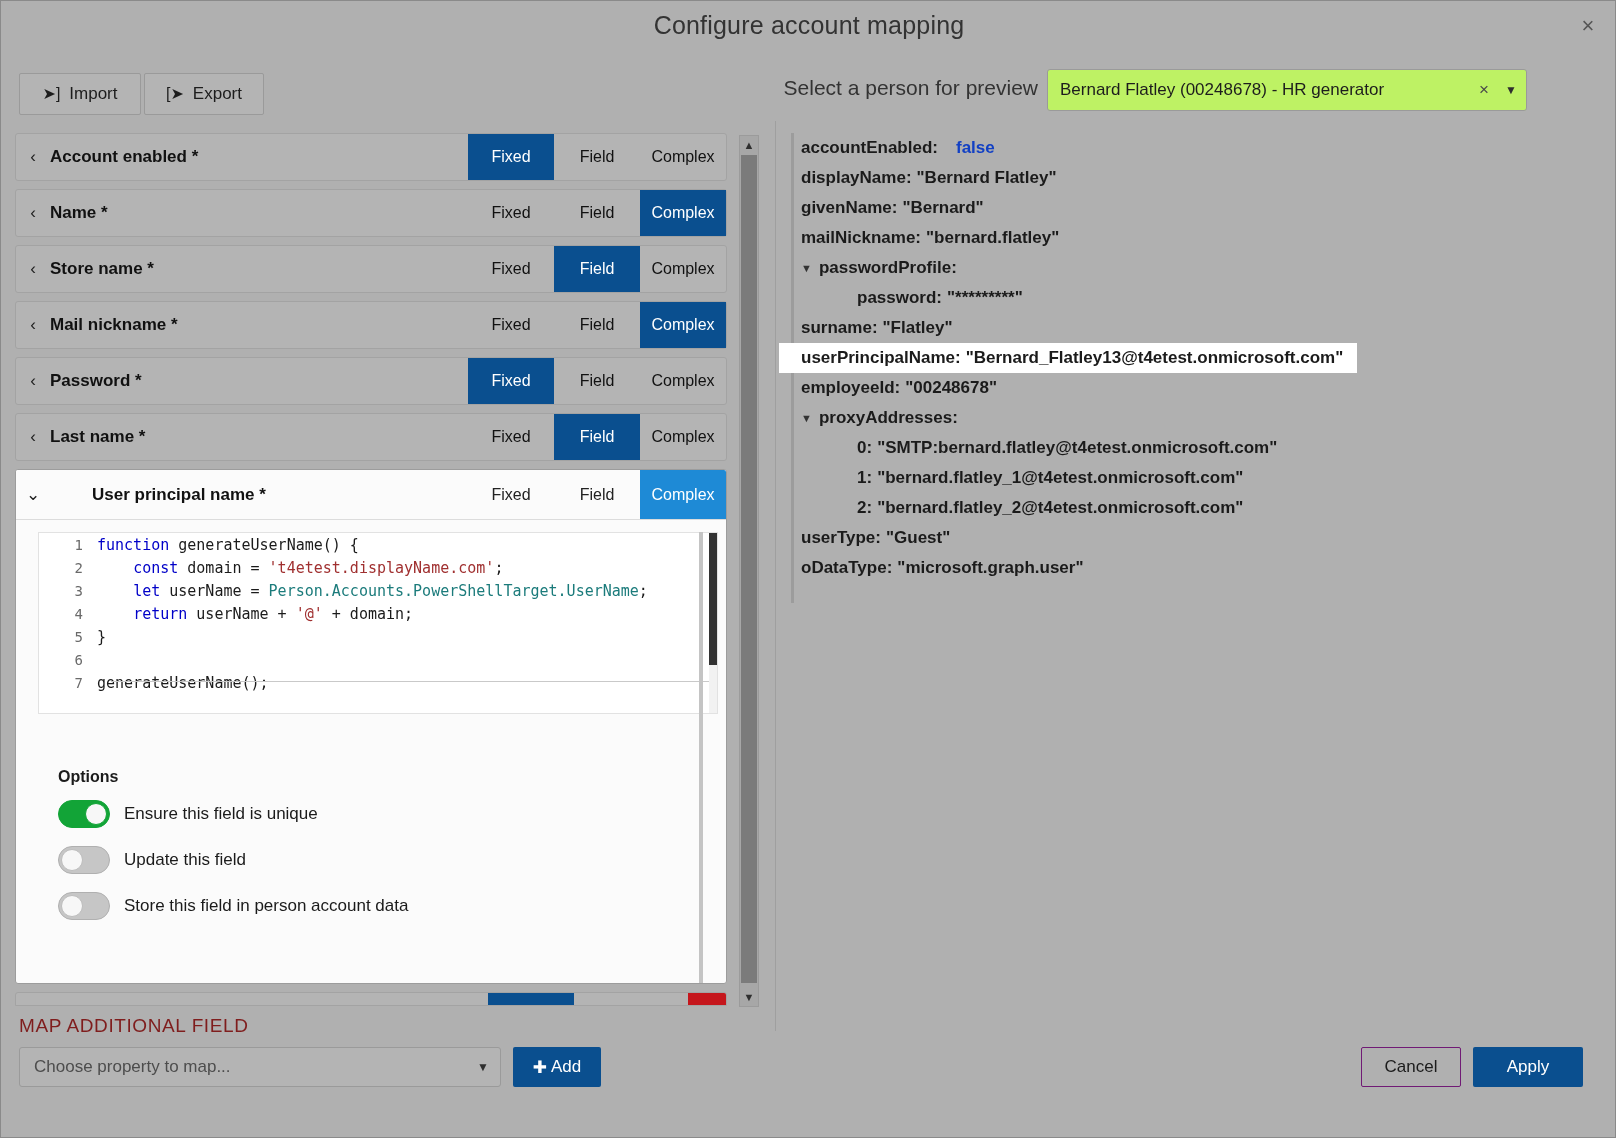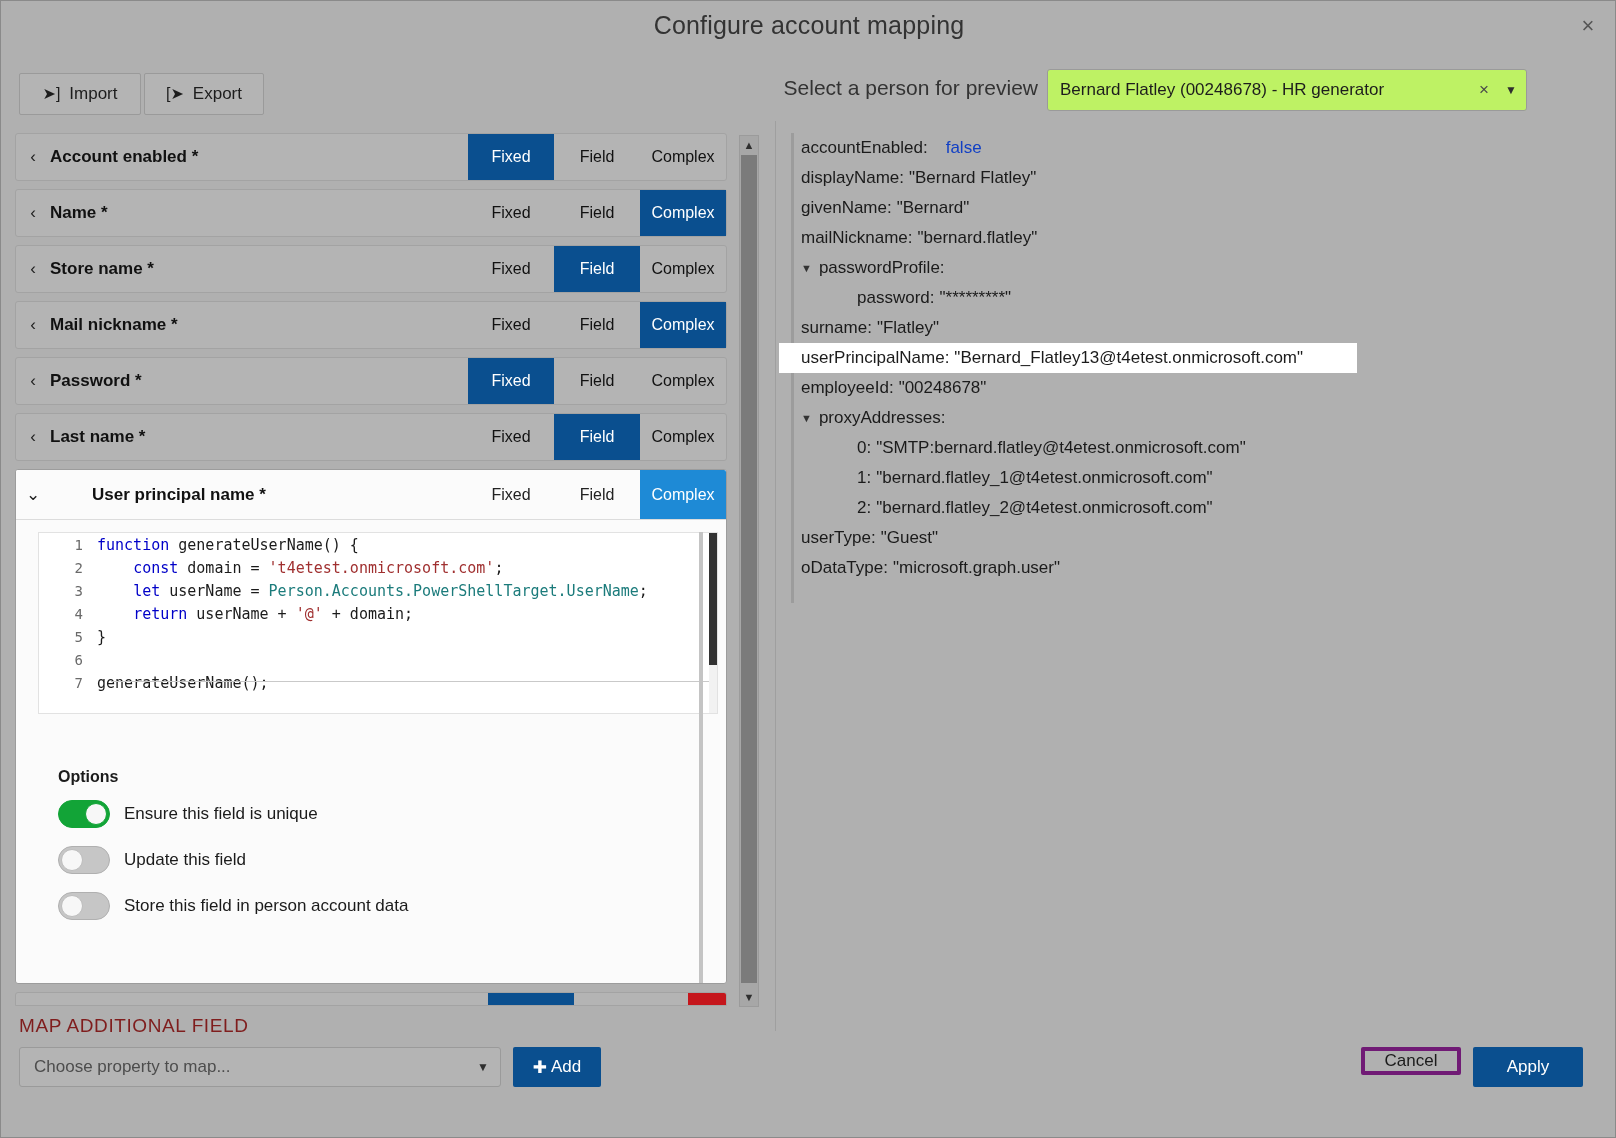--- a/index.html
+++ b/index.html
@@ -237,21 +237,21 @@
 
   
   #divider {
     position: absolute; left: 774px; top: 120px;
     width: 1px; height: 910px; background: #9f9f9f;
   }
 
   
   #preview {
     position: absolute; left: 800px; top: 132px;
-    width: 800px; height: 470px;
+    width: 800px; height: 470px; font-weight: bold;
   }
   .pv-line {
     position: relative;
     height: 30px; display: flex; align-items: center;
     font-size: 17px; color: #1b1b1b;
     white-space: nowrap;
   }
   .pv-line .tw { margin-right: 7px; font-size: 11px; color: #333; }
   .pv-line.ind2 { padding-left: 56px; }
   .pv-val-bool { color: #1240c4; margin-left: 18px; }
@@ -263,22 +263,22 @@
     width: 578px;
   }
   #pv-bar {
     position: absolute; left: -10px; top: 0; width: 3px; height: 470px;
     background: #9c9c9c;
   }
 
   
   #cancel-btn {
     position: absolute; left: 1360px; top: 1046px;
-    width: 100px; height: 28px;
-    background: transparent; border: 4px solid #701a75; border-radius: 2px;
+    width: 100px; height: 40px;
+    background: transparent; border: 1px solid #701a75; border-radius: 2px;
     font-size: 17px; color: #1b1b1b;
     font-family: "Liberation Sans", sans-serif; cursor: pointer;
   }
   #apply-btn {
     position: absolute; left: 1472px; top: 1046px;
     width: 110px; height: 40px;
     background: #0a4f8f; border: none; border-radius: 2px;
     font-size: 17px; color: #ffffff;
     font-family: "Liberation Sans", sans-serif; cursor: pointer;
   }
@@ -369,21 +369,21 @@
             <div class="row-label">User principal name *</div>
             <div class="seg">
               <div class="seg-opt">Fixed</div>
               <div class="seg-opt">Field</div>
               <div class="seg-opt on">Complex</div>
             </div>
           </div>
           <div id="editor">
             <div id="editor-inner">
               <div class="cline"><div class="gut">1</div><div class="ctext"><span class="kw">function </span><span>generateUserName() {</span></div></div>
-              <div class="cline"><div class="gut">2</div><div class="ctext"><span>    </span><span class="kw">const</span><span> domain = </span><span class="str">'t4etest.onmicrosoft.com'</span><span>;</span></div></div>
+              <div class="cline"><div class="gut">2</div><div class="ctext"><span>    </span><span class="kw">const</span><span> domain = </span><span class="str">'t4etest.displayName.com'</span><span>;</span></div></div>
               <div class="cline"><div class="gut">3</div><div class="ctext"><span>    </span><span class="kw">let</span><span> userName = </span><span class="obj">Person.Accounts.PowerShellTarget.UserName</span><span>;</span></div></div>
               <div class="cline"><div class="gut">4</div><div class="ctext"><span>    </span><span class="kw">return</span><span> userName + </span><span class="str">'@'</span><span> + domain;</span></div></div>
               <div class="cline"><div class="gut">5</div><div class="ctext"><span>}</span></div></div>
               <div class="cline"><div class="gut">6</div><div class="ctext"><span></span></div></div>
               <div class="cline"><div class="gut">7</div><div class="ctext"><span>generateUserName();</span></div></div>
             </div>
             <div id="editor-hr"></div>
             <div id="ed-scroll-track">
               <div id="ed-scroll-thumb"></div>
             </div>

